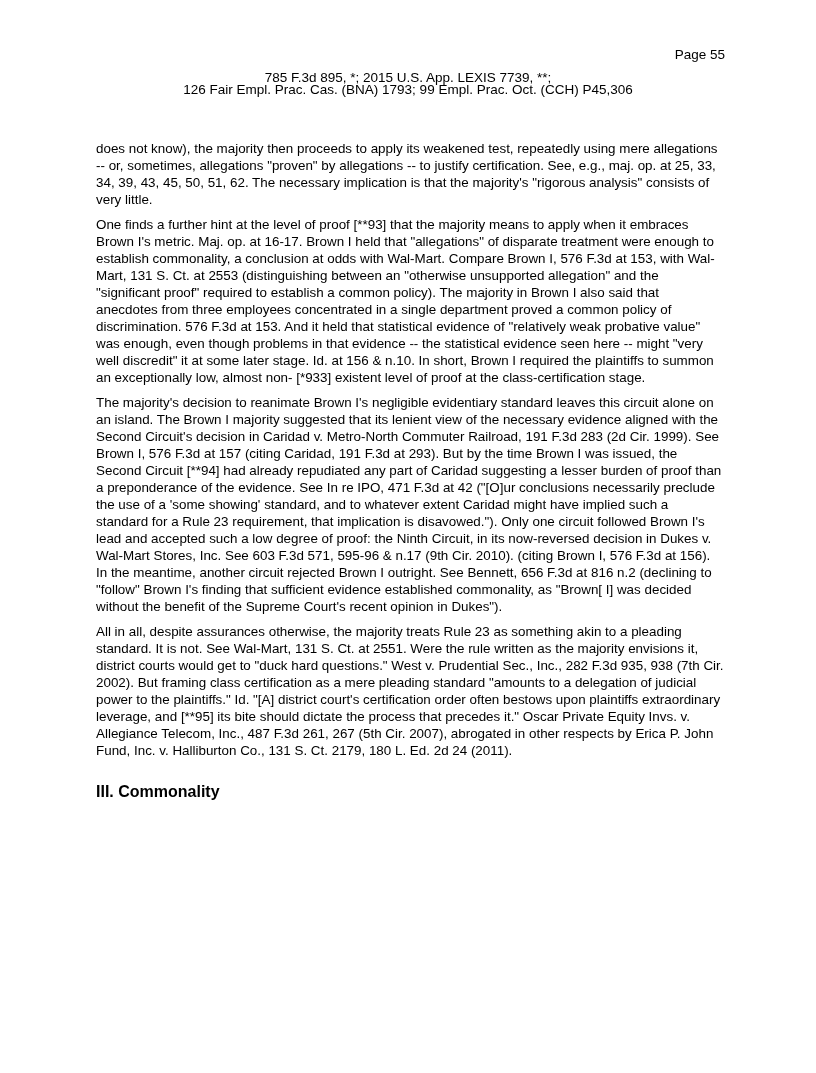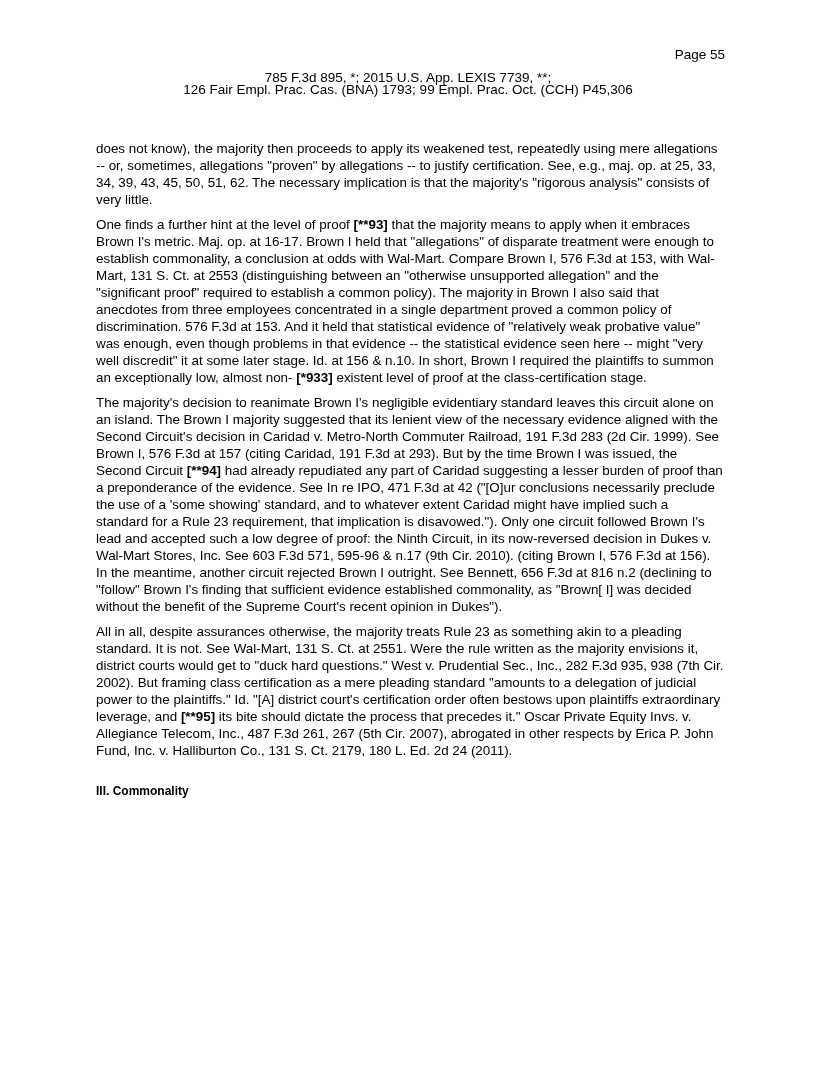--- a/index.html
+++ b/index.html
@@ -32,24 +32,24 @@
     position: absolute;
     top: 115px;
     left: 96px;
     width: 628px;
     font-size: 13.4px;
     line-height: 17px;
     text-align: left;
     margin-top: 25px;
   }
   .para { margin: 0 0 8px 0; }
-  .bold { font-weight: bold; }
+  .bold { font-weight: normal; }
   .heading {
     font-weight: bold;
-    font-size: 12px;
+    font-size: 16px;
     margin: 24px 0 0 0;
   }
   .internal-use {
     position: absolute;
     top: 960px;
     left: 0;
     width: 100%;
     text-align: center;
     font-family: "Liberation Serif", serif;
     font-size: 14px;

